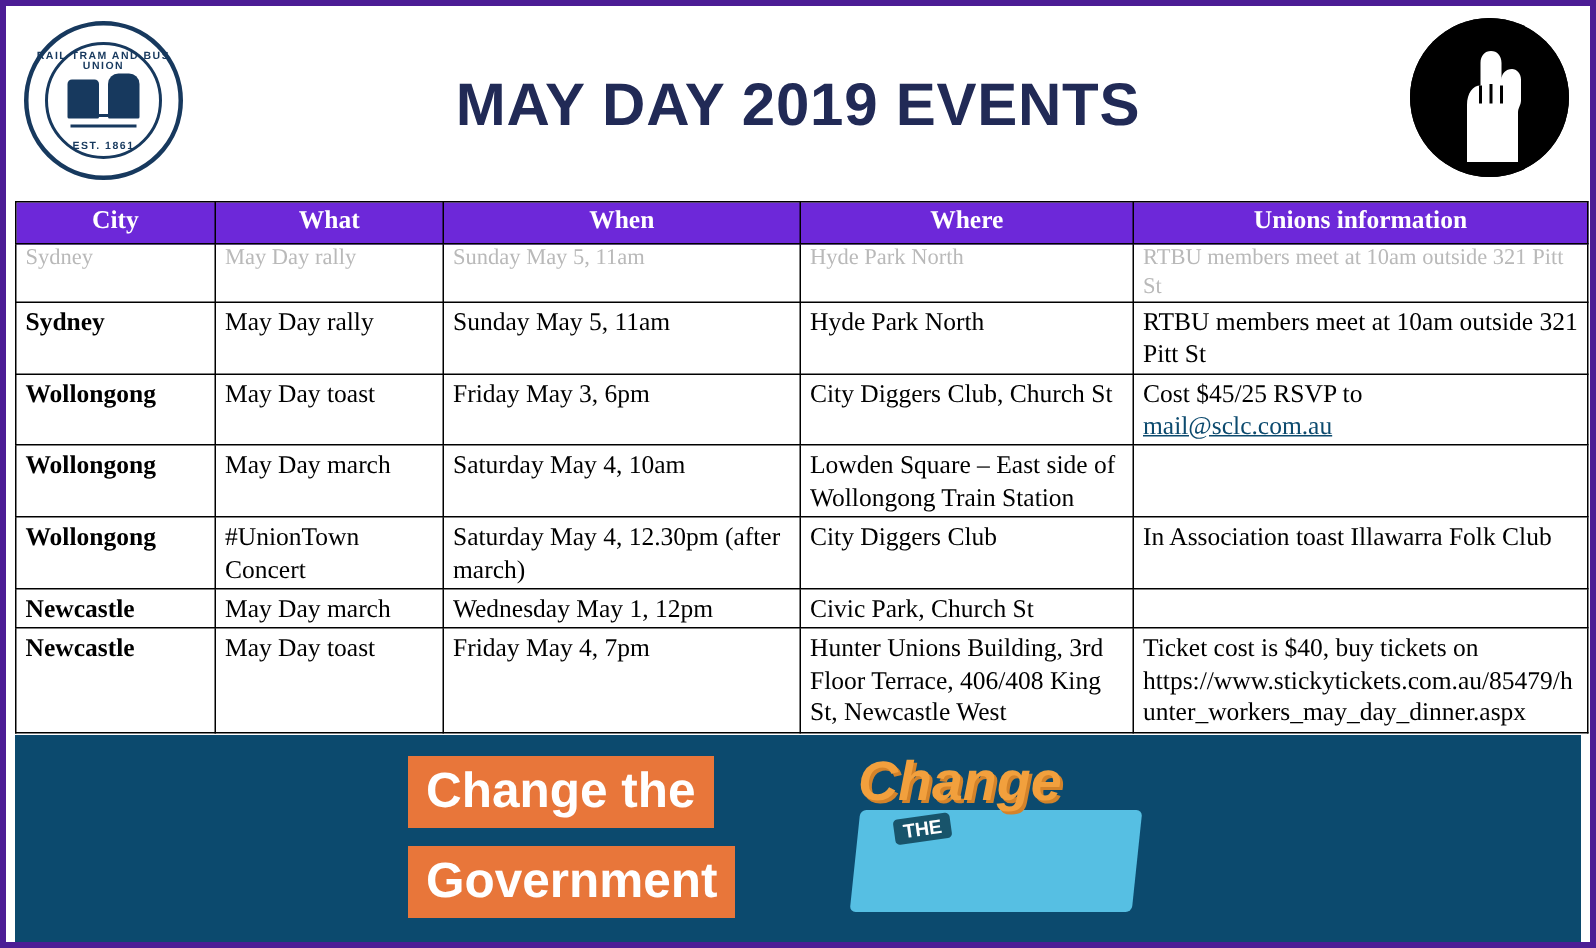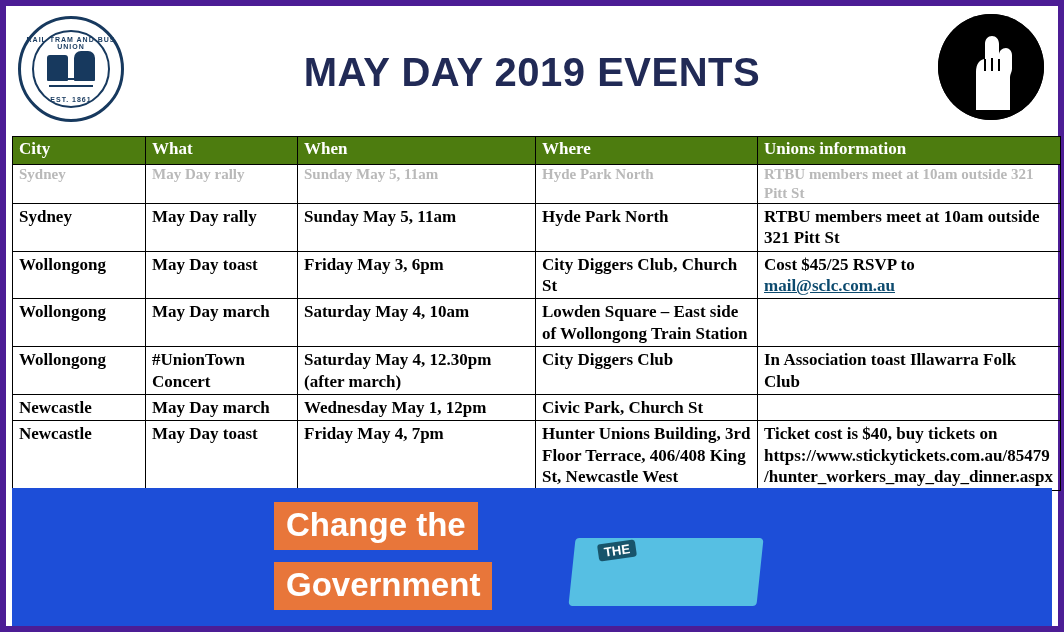--- a/index.html
+++ b/index.html
@@ -11,21 +11,21 @@
     height: 632px;
     background: #ffffff;
     font-family: "Liberation Serif", serif;
     overflow: hidden;
     position: relative;
   }
   .page {
     position: relative;
     width: 1064px;
     height: 632px;
-    border: 6px solid #4c1d95;
+    border: 4px solid #4c1d95;
     box-sizing: border-box;
     background: #ffffff;
   }
   
   .header {
     position: relative;
     height: 125px;
   }
   .title {
     position: absolute;
@@ -134,27 +134,26 @@
     table-layout: fixed;
     font-size: 17px;
     color: #000000;
   }
   table.events th,
   table.events td {
     border: 1px solid #000000;
     padding: 2px 6px;
     vertical-align: top;
     line-height: 1.26;
-    font-weight: bold;
   }
   table.events thead th {
-    background: #4d7c0f;
+    background: #6d28d9;
     color: #ffffff;
     font-weight: bold;
-    text-align: left;
+    text-align: center;
     height: 25px;
     font-size: 17px;
     padding-top: 1px;
     padding-bottom: 1px;
   }
   
   table.events tr.ghost td {
     height: 6px;
     padding: 0 6px;
     color: #b9b9b9;
@@ -181,21 +180,21 @@
     right: 0;
     bottom: 0;
     height: 138px;
   }
   .footer-bar {
     position: absolute;
     left: 6px;
     right: 6px;
     bottom: 0;
     height: 138px;
-    background: #1d4ed8;
+    background: #0c4a6e;
   }
   .ctg {
     position: absolute;
     left: 262px;
     top: 14px;
     width: 266px;
   }
   .ctg .line {
     background: #e8763a;
     color: #ffffff;
@@ -377,19 +376,20 @@
   <div class="footer">
     <div class="footer-bar">
 
       <div class="ctg">
         <div class="line line1">Change the</div>
         <div class="line line2">Government</div>
       </div>
 
       <div class="ctr">
         <div class="blue-badge"></div>
+        <div class="change">Change</div>
         <div class="the">THE</div>
       </div>
 
     </div>
   </div>
 
 </div>
 
 </body></html>

